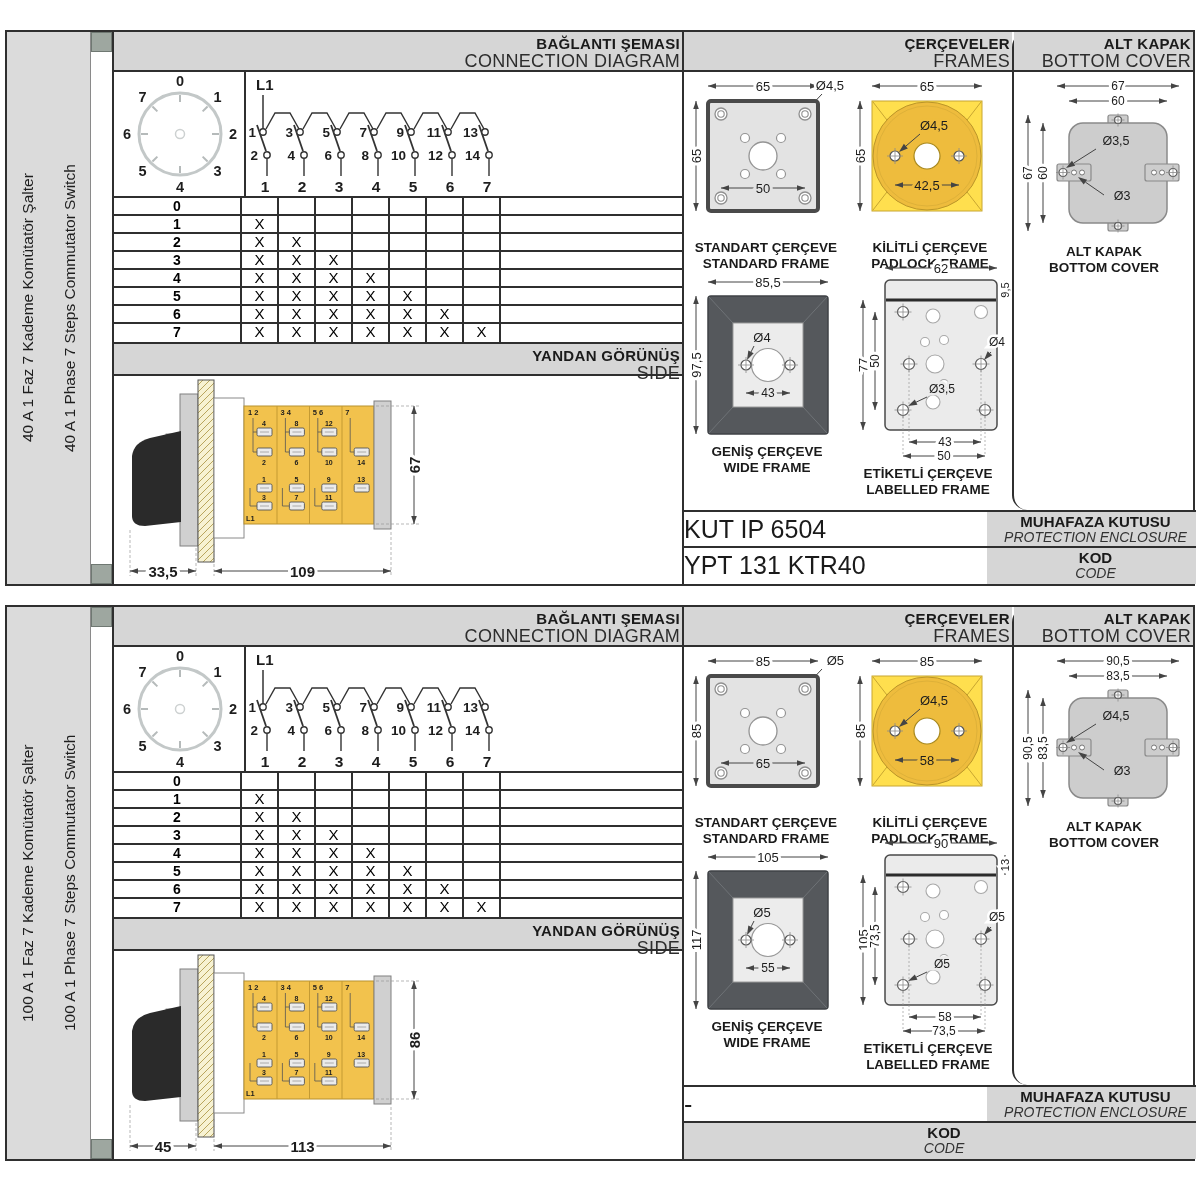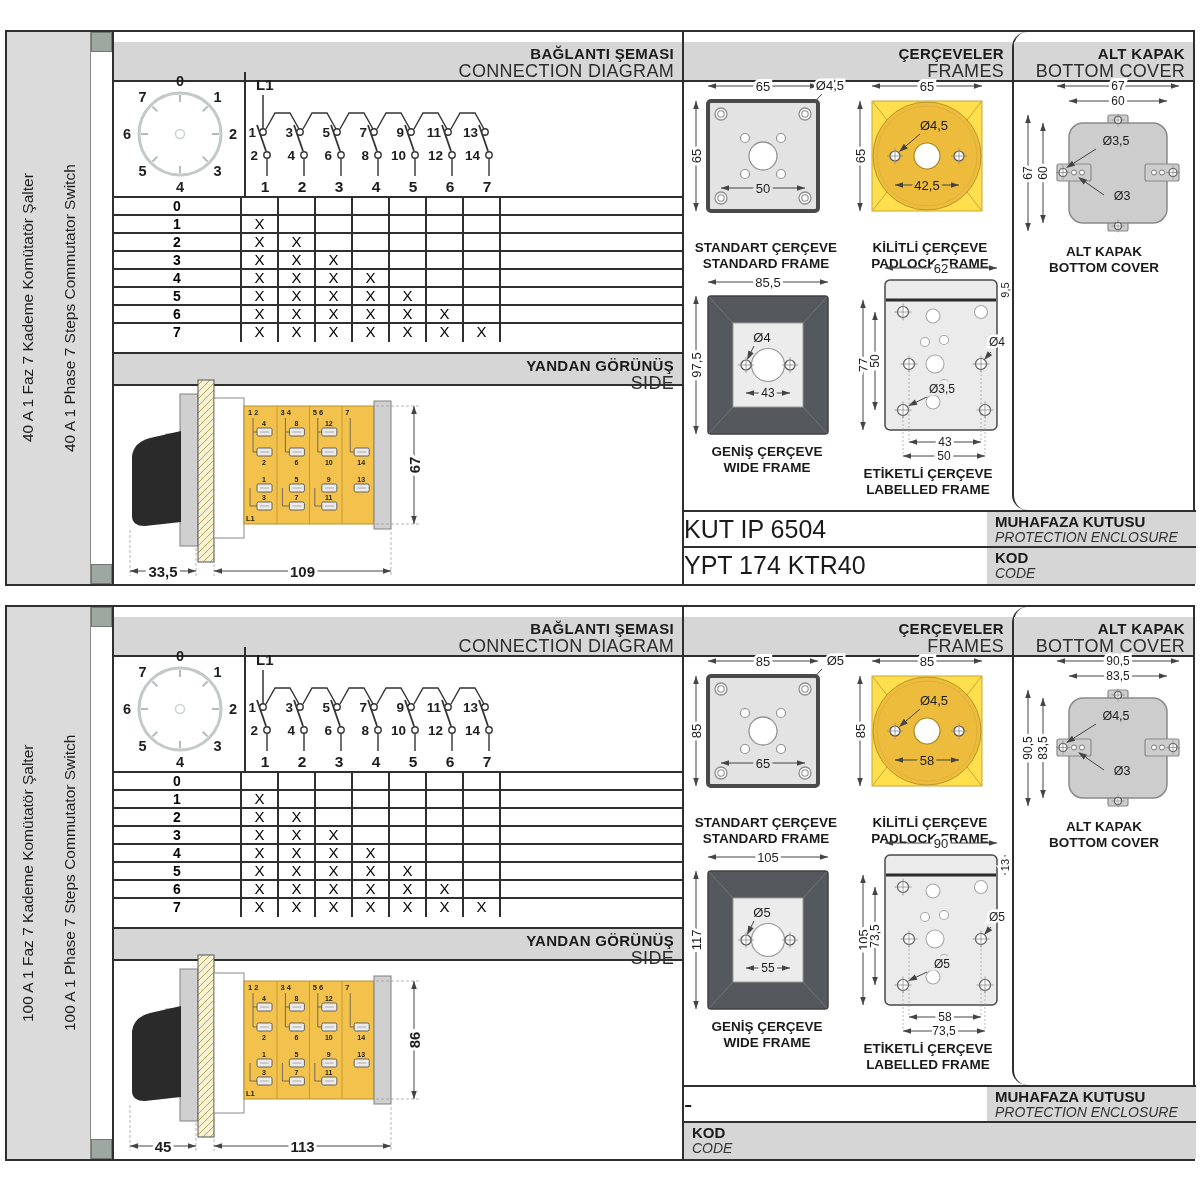--- a/index.html
+++ b/index.html
@@ -9,21 +9,21 @@
   #page .sheet:nth-of-type(1){top:30px;}
   #page .sheet:nth-of-type(2){top:605px;}
   .sidebar{position:absolute;left:0;top:0;bottom:0;width:83px;background:#dbdbdb;border-right:1px solid #8a8a8a;display:flex;}
   .vtext{flex:1;writing-mode:vertical-rl;transform:rotate(180deg);display:flex;align-items:center;justify-content:center;font-size:15.5px;color:#1d1d1d;white-space:nowrap;}
   .gutter{position:absolute;left:84px;top:0;bottom:0;width:21px;background:#fff;}
   .csq{position:absolute;left:0;width:21px;height:20px;background:#9ea7a0;border:1px solid #6f7872;box-sizing:border-box;}
   .csq.top{top:0}.csq.bot{bottom:0}
   .conn-col{position:absolute;left:105px;top:0;bottom:0;width:570px;border-left:2px solid #2f2f2f;box-sizing:border-box;}
   .frames-col{position:absolute;left:675px;top:0;height:532px;width:330px;border-left:2px solid #2f2f2f;box-sizing:border-box;}
   .cover-col{position:absolute;left:1005px;top:0;height:478px;width:181px;border-left:2px solid #2f2f2f;box-sizing:border-box;border-radius:15px;}
-  .hdr{height:40px;background:#d6d6d6;border-bottom:2px solid #2f2f2f;text-align:right;padding:2px 8px 0 0;box-sizing:border-box;margin-top:10px;}
+  .hdr{height:40px;background:#d6d6d6;border-bottom:2px solid #2f2f2f;text-align:right;padding:2px 2px 0 0;box-sizing:border-box;}
   .hdr-tr{font-weight:bold;font-size:15px;line-height:19px;color:#1a1a1a;letter-spacing:.3px;}
   .hdr-en{font-size:18px;line-height:17px;color:#2d2d2d;letter-spacing:.3px;}
   .diagram-row{position:absolute;top:40px;left:0;width:568px;height:126px;border-bottom:2px solid #2f2f2f;box-sizing:border-box;display:flex;}
   .dial-svg{width:130px;height:124px;border-right:2px solid #2f2f2f;}
   .ladder-svg{width:436px;height:124px;}
   .step-table{position:absolute;top:166px;left:0;width:568px;}
   .srow{display:flex;height:18px;border-bottom:2px solid #2f2f2f;box-sizing:border-box;}
   .srow.last{border-bottom:none;}
   .s-step{width:128px;border-right:2px solid #2f2f2f;font-weight:bold;font-size:14px;text-align:center;line-height:16px;box-sizing:border-box;}
   .s-x{width:37px;border-right:2px solid #2f2f2f;text-align:center;font-size:15px;line-height:16px;box-sizing:border-box;}
@@ -35,21 +35,21 @@
   .cap-tr,.cap-en{font-weight:bold;font-size:13.5px;line-height:16px;color:#1a1a1a;}
   .fig-standard{left:0;top:44px;width:164px;}
   .fig-padlock{left:164px;top:44px;width:164px;}
   .fig-wide{left:2px;top:240px;width:162px;}
   .fig-labelled{left:160px;top:228px;width:168px;}
   .fig-cover{left:2px;top:44px;width:176px;}
   .codes{position:absolute;left:675px;top:478px;width:514px;height:74px;border-left:2px solid #2f2f2f;border-top:2px solid #2f2f2f;box-sizing:border-box;}
   .code-row{height:36px;display:flex;border-bottom:2px solid #2f2f2f;box-sizing:border-box;}
   .code-row.last{border-bottom:none;height:36px;}
   .code-value{width:303px;text-align:left;font-size:25px;color:#1a1a1a;line-height:34px;padding-right:8px;box-sizing:border-box;background:#fff;}
-  .code-label{flex:1;background:#d6d6d6;padding:1px 0 0 8px;text-align:left;}
+  .code-label{flex:1;background:#d6d6d6;padding:1px 0 0 8px;text-align:center;}
   .cl-tr{font-weight:bold;font-size:15px;line-height:17px;color:#1a1a1a;}
   .cl-en{font-style:italic;font-size:14px;line-height:15px;color:#333;}
 </style>
 </head>
 <body>
 
 <div id="page">
   <section class="sheet">
     <div class="sidebar">
       <div class="vtext">40 A 1 Faz 7 Kademe Komütatör Şalter</div>
@@ -594,21 +594,21 @@
 
     <div class="codes">
       <div class="code-row">
         <div class="code-value">KUT IP 6504</div>
         <div class="code-label">
           <div class="cl-tr">MUHAFAZA KUTUSU</div>
           <div class="cl-en">PROTECTION ENCLOSURE</div>
         </div>
       </div>
       <div class="code-row last">
-        <div class="code-value">YPT 174 KTR40</div>
+        <div class="code-value">YPT 131 KTR40</div>
         <div class="code-label">
           <div class="cl-tr">KOD</div>
           <div class="cl-en">CODE</div>
         </div>
       </div>
     </div>
   </section>
 
   <section class="sheet">
     <div class="sidebar">

